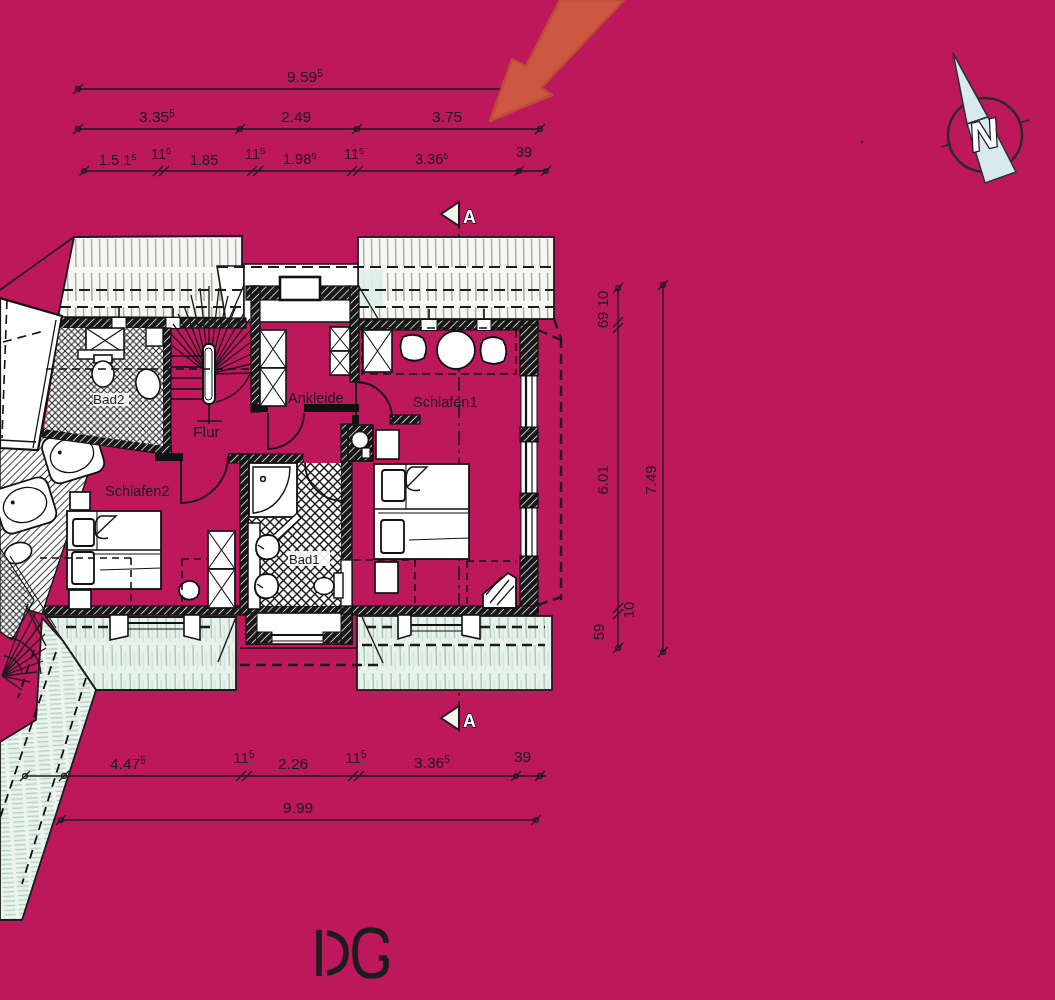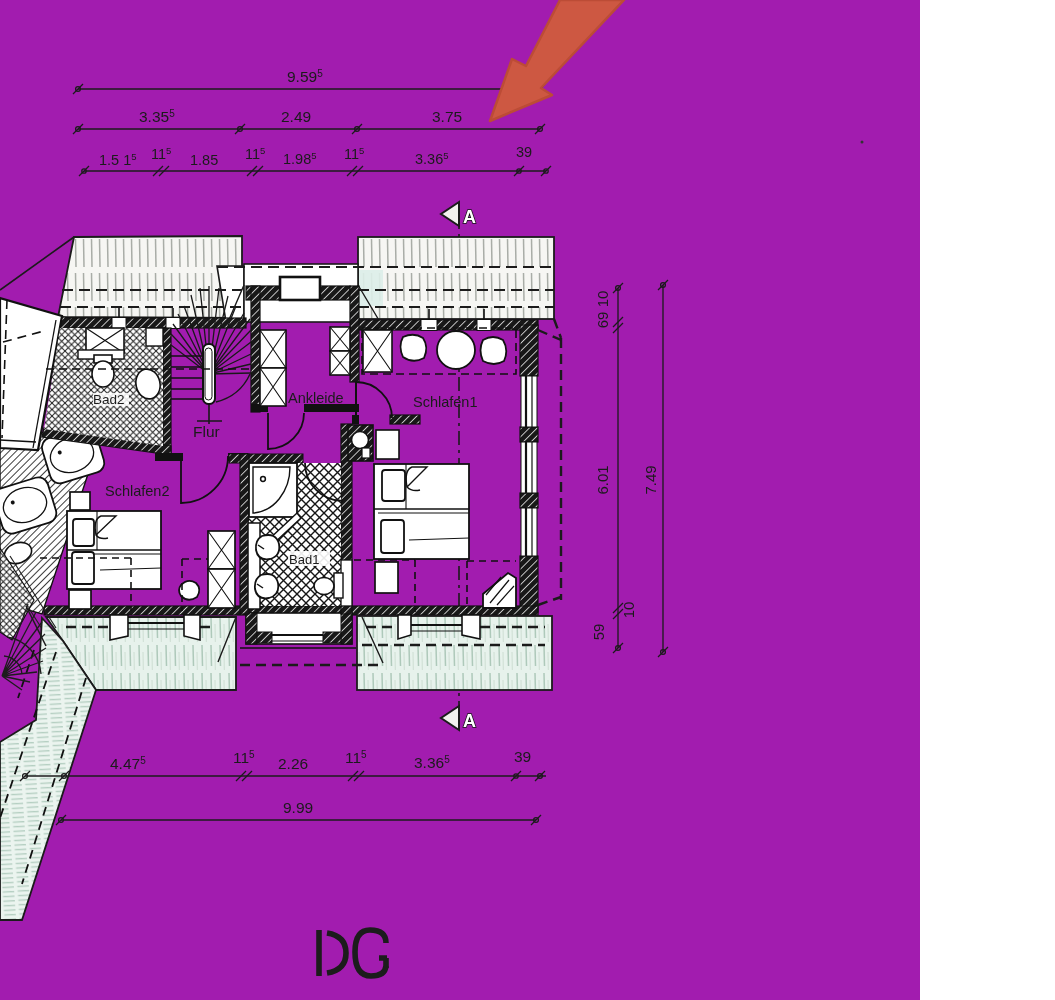--- a/index.html
+++ b/index.html
@@ -1,16 +1,16 @@
 <!DOCTYPE html>
 <html><head>
 <meta charset="utf-8">
 <style>
   html,body{margin:0;padding:0;background:#ffffff;}
-  #page{position:relative;width:920px;height:1000px;background:#a21caf;overflow:hidden;
+  #page{position:relative;width:1055px;height:1000px;background:#be185d;overflow:hidden;
         font-family:"Liberation Sans", sans-serif;}
   svg{position:absolute;top:0;left:0;}
   text{font-family:"Liberation Sans", sans-serif;fill:#1b1b1b;}
 </style>
 </head>
 <body>
 <div id="page">
 <svg width="1055" height="1000" viewBox="0 0 1055 1000">
 <defs>
 

